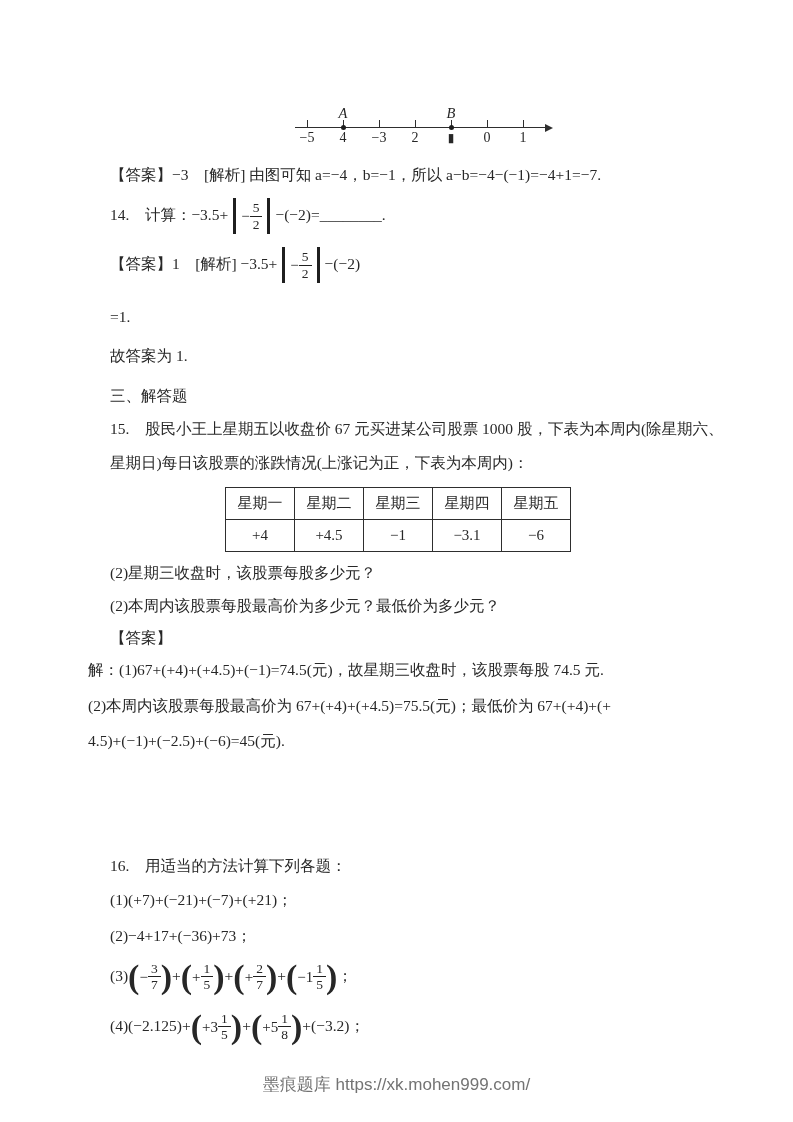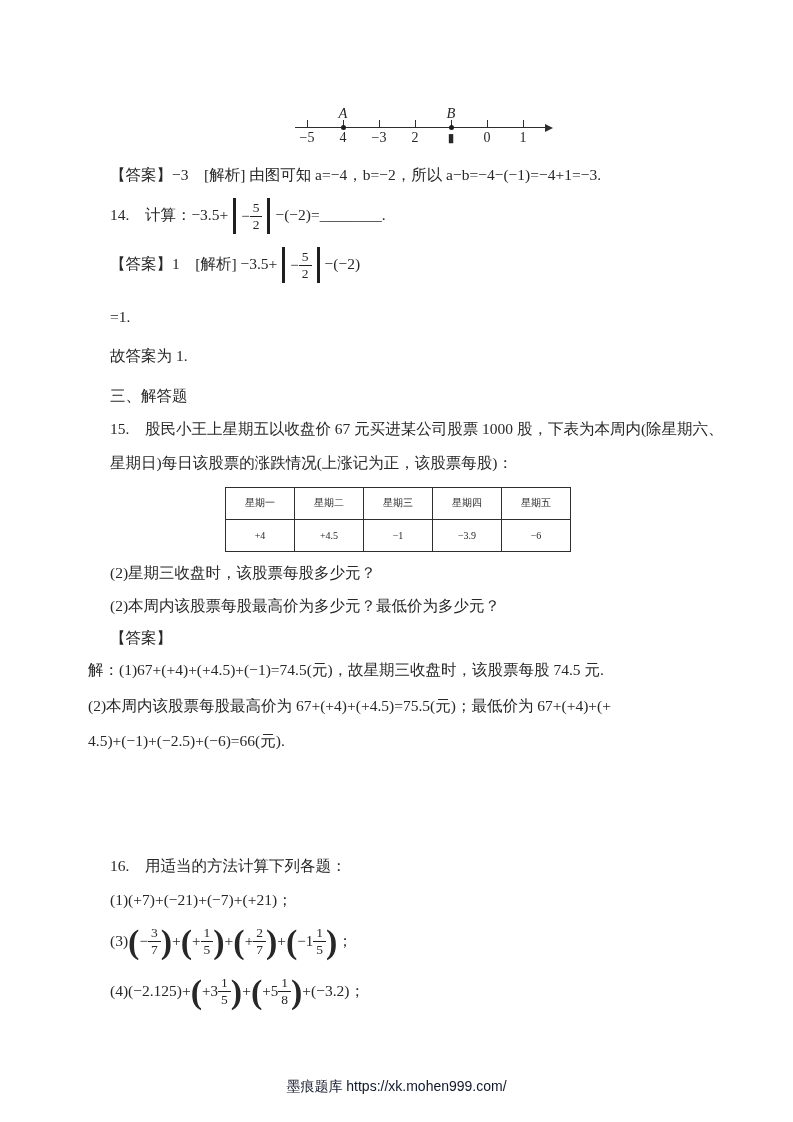--- a/index.html
+++ b/index.html
@@ -28,21 +28,21 @@
   .absbar{display:inline-block;width:3px;height:36px;background:#1f1f1f;vertical-align:middle;margin:0 5px;}
   .bigp{font-size:34px;font-weight:bold;vertical-align:middle;line-height:.8;}
   .mfrac{display:inline-flex;align-items:center;vertical-align:middle;}
   .mfrac .sgn,.mfrac .whl{font-size:15px;}
   .frac{display:inline-block;text-align:center;font-size:13.5px;line-height:1.15;vertical-align:middle;}
   .frac .num{display:block;border-bottom:1.2px solid #1f1f1f;padding:0 3px;}
   .frac .den{display:block;}
   
   .stock-table{border-collapse:collapse;margin:12px 0 0 115px;}
   .stock-table th,.stock-table td{border:1.2px solid #2e2e2e;width:68px;height:31px;
-      text-align:center;font-weight:normal;font-size:10px;padding:0;}
+      text-align:center;font-weight:normal;font-size:15px;padding:0;}
   
   #fig13{margin-top:10px;}
   #a13{margin-top:9px;}
   #q14t{margin-top:7px;}
   #a14l1{margin-top:1px;}
   #a14s1{margin-top:3px;}
   #a14s2{margin-top:15px;}
   #a14s3{margin-top:15px;}
   #sec3{margin-top:17px;}
   #q15l1{margin-top:10px;}
@@ -55,21 +55,21 @@
   #a15l2{margin-top:12px;}
   #a15l3{margin-top:12px;}
   #q16t{margin-top:102px;}
   #q16p1{margin-top:11px;}
   #q16p2{margin-top:12px;}
   #q16p3{margin-top:7px;}
   #q16p4{margin-top:2px;}
   
   .footer{position:absolute;left:0;right:0;bottom:26px;text-align:center;
           font-family:"Liberation Sans","DejaVu Sans",sans-serif;
-          font-size:14px;color:#0f172a;}
+          font-size:17px;color:#737373;}
 </style>
 </head>
 <body>
 
 <div class="page">
 
 
   <div class="nlfig" id="fig13">
     <div class="nl">
       <span class="nl-axis"></span>
@@ -92,21 +92,21 @@
         <i class="nl-ptlabel">A</i>
         <b class="nl-dot"></b>
       </span>
       <span class="nl-pt pB">
         <i class="nl-ptlabel">B</i>
         <b class="nl-dot"></b>
       </span>
     </div>
   </div>
 
-  <p class="line" id="a13">【答案】−3　[解析] 由图可知 a=−4，b=−2，所以 a−b=−4−(−1)=−4+1=−3.</p>
+  <p class="line" id="a13">【答案】−3　[解析] 由图可知 a=−4，b=−1，所以 a−b=−4−(−1)=−4+1=−7.</p>
 
   <p class="line mathline tall" id="q14t">14.　计算：−3.5+<span class="absbar"></span><span class="mfrac">
         <span class="sgn">−</span>
         <span class="frac">
           <span class="num">5</span>
           <span class="den">2</span>
         </span>
       </span><span class="absbar"></span>−(−2)=________.</p>
 
   <p class="line mathline tall" id="a14l1">【答案】1　[解析] −3.5+<span class="absbar"></span><span class="mfrac">
@@ -115,50 +115,51 @@
           <span class="num">5</span>
           <span class="den">2</span>
         </span>
       </span><span class="absbar"></span>−(−2)</p>
   <p class="line" id="a14s2">=1.</p>
   <p class="line" id="a14s3">故答案为 1.</p>
 
   <p class="line" id="sec3">三、解答题</p>
 
   <p class="line" id="q15l1">15.　股民小王上星期五以收盘价 67 元买进某公司股票 1000 股，下表为本周内(除星期六、</p>
-  <p class="line" id="q15l2">星期日)每日该股票的涨跌情况(上涨记为正，该股票每股)：</p>
+  <p class="line" id="q15l2">星期日)每日该股票的涨跌情况(上涨记为正，下表为本周内)：</p>
 
   <table class="stock-table">
     <tbody>
         <tr>
       <th>星期一</th>
       <th>星期二</th>
       <th>星期三</th>
       <th>星期四</th>
       <th>星期五</th>
     </tr>
     <tr>
       <td>+4</td>
       <td>+4.5</td>
       <td>−1</td>
-      <td>−3.9</td>
+      <td>−3.1</td>
       <td>−6</td>
     </tr>
   </tbody>
     </table>
 
   <p class="line" id="q15s1">(2)星期三收盘时，该股票每股多少元？</p>
   <p class="line" id="q15s2">(2)本周内该股票每股最高价为多少元？最低价为多少元？</p>
   <p class="line" id="q15al">【答案】</p>
   <p class="line ans15" id="a15l1">解：(1)67+(+4)+(+4.5)+(−1)=74.5(元)，故星期三收盘时，该股票每股 74.5 元.</p>
   <p class="line ans15" id="a15l2">(2)本周内该股票每股最高价为 67+(+4)+(+4.5)=75.5(元)；最低价为 67+(+4)+(+</p>
-  <p class="line ans15" id="a15l3">4.5)+(−1)+(−2.5)+(−6)=66(元).</p>
+  <p class="line ans15" id="a15l3">4.5)+(−1)+(−2.5)+(−6)=45(元).</p>
 
   <p class="line" id="q16t">16.　用适当的方法计算下列各题：</p>
   <p class="line" id="q16p1">(1)(+7)+(−21)+(−7)+(+21)；</p>
+  <p class="line" id="q16p2">(2)−4+17+(−36)+73；</p>
   <p class="line mathline tall" id="q16p3">(3)<span class="bigp">(</span><span class="mfrac">
         <span class="sgn">−</span>
         <span class="frac">
           <span class="num">3</span>
           <span class="den">7</span>
         </span>
       </span><span class="bigp">)</span>+<span class="bigp">(</span><span class="mfrac">
         <span class="sgn">+</span>
         <span class="frac">
           <span class="num">1</span>

